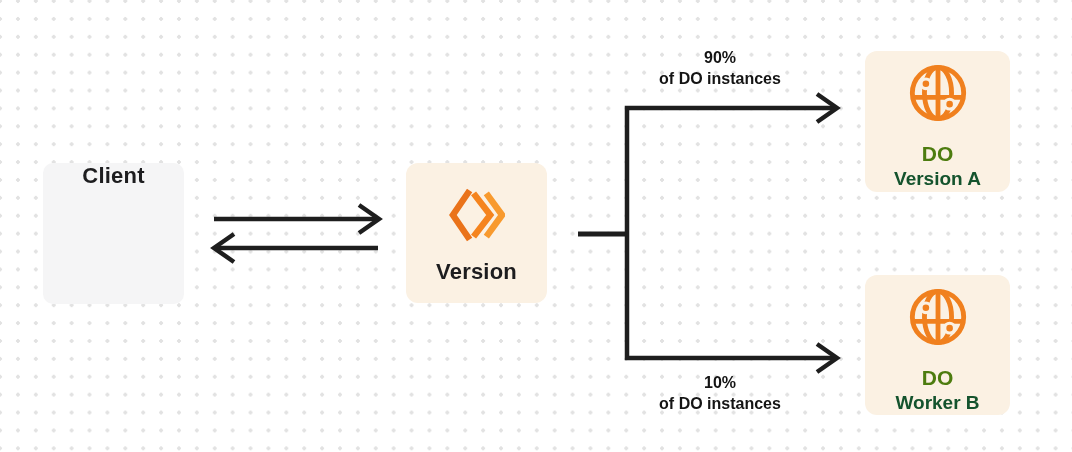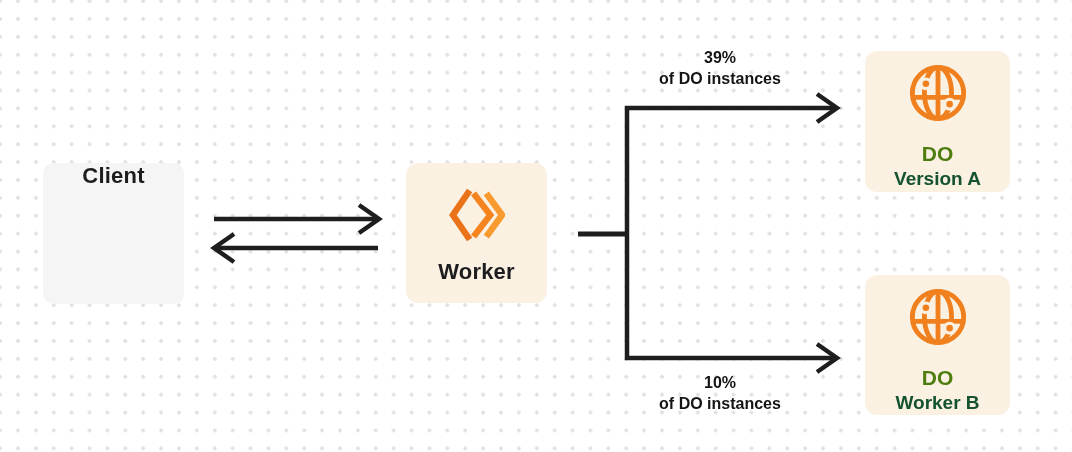--- a/index.html
+++ b/index.html
@@ -104,25 +104,25 @@
 <div class="node node-worker">
   <div class="icon-box">
     <svg width="57" height="62" viewBox="0 0 58 62">
       <g fill="none" stroke-width="6.5" stroke-linejoin="miter" stroke-linecap="butt">
         <path d="M22 6 L5 31 L22 56" stroke="#ea731a"></path>
         <path d="M26 9 L43 31 L26 53" stroke="#f5841e"></path>
         <path d="M39 9 L55 31 L39 53" stroke="#f89a2e"></path>
       </g>
     </svg>
   </div>
-  <div class="node-label">Worker</div>
+  <div class="node-label">Version</div>
 </div>
 
 <div class="edge-label edge-label-top">
-  <div>39%</div>
+  <div>90%</div>
   <div>of DO instances</div>
 </div>
 <div class="edge-label edge-label-bottom">
   <div>10%</div>
   <div>of DO instances</div>
 </div>
 
 <div class="node node-do-a">
   <div class="icon-box">
     <svg width="62" height="62" viewBox="0 0 64 64">

